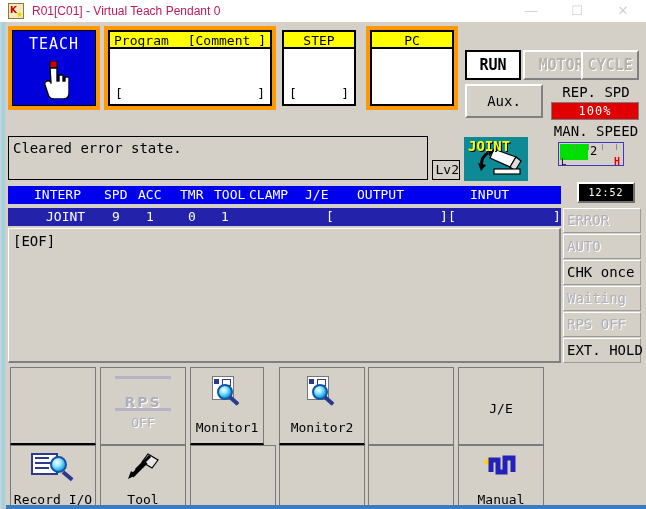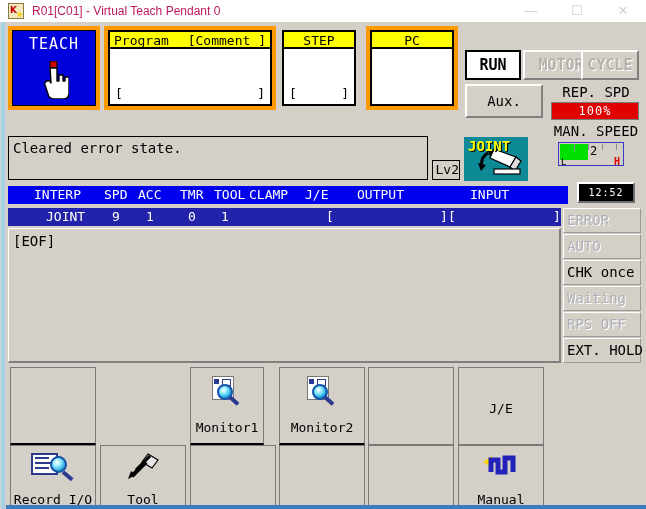--- a/index.html
+++ b/index.html
@@ -188,21 +188,20 @@
     border-right-color:#6e6e6e;border-bottom-color:#6e6e6e;
     box-sizing:border-box;
     color:#fff;font-size:10px;text-align:center;line-height:17px;letter-spacing:1px;
   }
 
   
   #tbl-header{
     position:absolute;left:8px;top:164px;width:553px;height:18px;
     background:#0000ee;color:#fff;font-size:13px;line-height:18px;
     white-space:nowrap;
-    padding-left:7px;
   }
   #tbl-row{
     position:absolute;left:8px;top:186px;width:553px;height:18px;
     background:#2222aa;color:#fff;font-size:13px;line-height:18px;
     white-space:nowrap;
   }
   .col{position:absolute;top:0;}
 
   #prog-area{
     position:absolute;left:8px;top:206px;width:553px;height:135px;
@@ -418,20 +417,28 @@
         <div class="ln" style="top:15px;width:14px"></div>
         <div class="lens"></div>
         <div class="hand"></div>
       </div>
       <div class="flabel two">
         <div>Record I/O</div>
         <div>Monitor</div>
       </div>
     </div>
 
+    <div class="fkey dim" style="left:100px;top:345px;width:86px;height:78px;">
+      <div class="rps-lines" style="top:8px;width:56px;height:34px;">
+        <div class="rps-line" style="top:0px"></div>
+        <div id="rps-text">RPS</div>
+        <div class="rps-line" style="top:32px"></div>
+      </div>
+      <div class="flabel" style="bottom:14px">OFF</div>
+    </div>
     <div class="fkey" style="left:100px;top:423px;width:86px;height:80px;">
       <div class="ficon ic-tool">
         <svg viewBox="0 0 34 28" width="34" height="28">
           <g stroke="#000" stroke-width="1.2">
             <polygon points="22,2 32,8 26,16 16,10" fill="#e8e8e8"></polygon>
             <path d="M20,10 L6,24" stroke="#000" stroke-width="4" fill="none"></path>
             <polygon points="2,27 5,19 10,23" fill="#000" stroke="none"></polygon>
             <path d="M24,4 L10,18" stroke="#000" stroke-width="3" fill="none"></path>
           </g>
         </svg>

